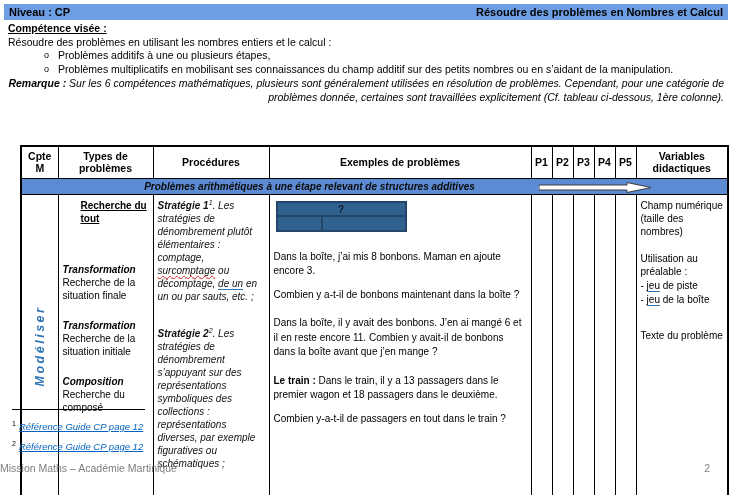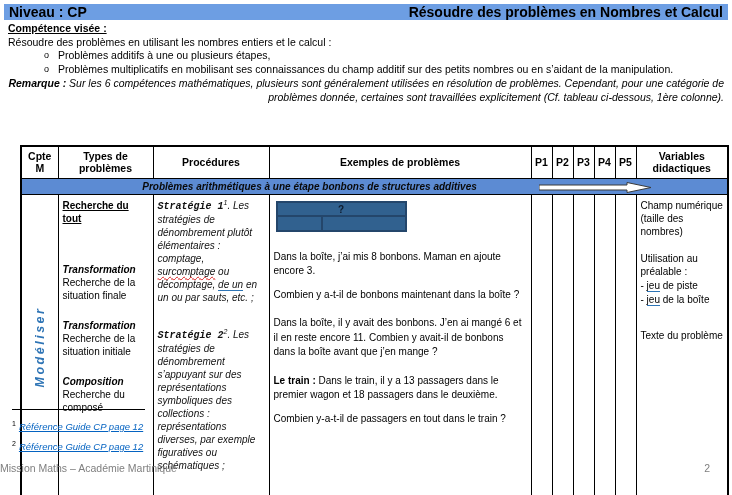--- a/index.html
+++ b/index.html
@@ -6,21 +6,21 @@
   html,body { background:#e9e9e9; }
   .page {
     position:relative; width:732px; height:495px; background:#ffffff;
     font-family:"Liberation Sans", sans-serif; color:#000; overflow:hidden;
     margin:0 auto;
   }
   
   .topbar {
     position:absolute; left:4px; right:4px; top:4px; height:16px;
     background:#6D9EE3; display:flex; justify-content:space-between; align-items:center;
-    padding:0 5px; font-size:14px; font-weight:bold;
+    padding:0 5px; font-size:11px; font-weight:bold;
   }
   
   .content { position:absolute; left:8px; right:8px; top:22px; font-size:10.5px; line-height:13.5px; }
   .h-underline { font-weight:bold; text-decoration:underline; }
   .bullets { list-style:none; margin:0; }
   .bullets li { padding-left:50px; position:relative; }
   .bullets li::before { content:"o"; position:absolute; left:36px; top:0; font-size:9px; }
   .cpte-line { margin-top:8px; font-weight:bold; }
   .remark { margin-top:1px; font-style:italic;text-align:right; }
   .remark .lbl { font-weight:bold; }
@@ -45,27 +45,27 @@
   tr.body-row td { vertical-align:top; padding:4px 4px; font-size:10px; line-height:13px; }
   
   td.cpte-cell { position:relative; }
   .vertical-text {
     position:absolute; top:50%; left:50%;
     transform:translate(-50%,-50%) rotate(-90deg);
     white-space:nowrap; color:#2E74B5; font-weight:bold; font-style:italic;
     font-size:12.5px; letter-spacing:2.5px;
   }
   
-  .type-title { font-weight:bold; text-decoration:underline; margin-bottom:38px; }
+  .type-title { font-weight:bold; text-decoration:underline; margin-bottom:38px;margin-left:18px; }
   .type-block { margin-bottom:17px; }
   .type-label { font-weight:bold; font-style:italic; }
   
   td.proc-cell { font-size:9.5px; font-style:italic; line-height:13px; color:#111; }
   .proc-p { margin-bottom:24px; }
-  .proc-label { font-weight:bold;font-family:Liberation Mono, monospace; }
+  .proc-label { font-weight:bold; }
   sup.fn-ref { font-size:7px; vertical-align:super; line-height:0; }
   .sp-red { text-decoration:underline wavy #d81d1d 1px; text-decoration-skip-ink:none; }
   .sp-blue { border-bottom:1.5px solid #2E75B6; }
   
   .bar-model { width:131px; border:2px solid #24466B; margin:2px 0 18px 2px; }
   .bm-top { height:14px; background:#31618F; border-bottom:2px solid #24466B;
             text-align:center; font-size:10px; line-height:13px; color:#0f1c2e; font-weight:bold; }
   .bm-bottom { display:flex; height:13px; }
   .bm-left { width:36%; background:#31618F; border-right:2px solid #24466B; }
   .bm-right { flex:1; background:#31618F; }
@@ -129,21 +129,21 @@
       <th>Exemples de problèmes</th>
       <th>P1</th>
       <th>P2</th>
       <th>P3</th>
       <th>P4</th>
       <th>P5</th>
       <th>Variables didactiques</th>
     </tr>
     <tr class="banner-row">
       <td class="banner" colspan="10">
-        <span>Problèmes arithmétiques à une étape bonbons de structures additives</span>
+        <span>Problèmes arithmétiques à une étape relevant de structures additives</span>
         <svg class="banner-arrow" viewBox="0 0 113 11">
           <polygon points="0,3 88,3 88,0.5 112,5.5 88,10.5 88,8 0,8" fill="#ffffff" stroke="#3a3a3a" stroke-width="1"></polygon>
         </svg>
       </td>
     </tr>
     <tr class="body-row">
 
       <td class="cpte-cell">
         <div class="vertical-text">Modéliser</div>
       </td>

